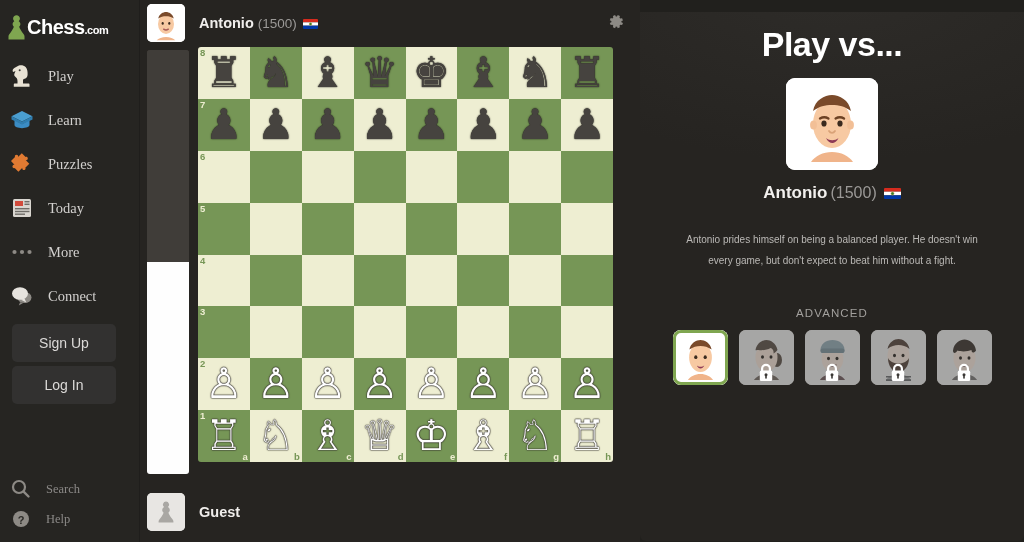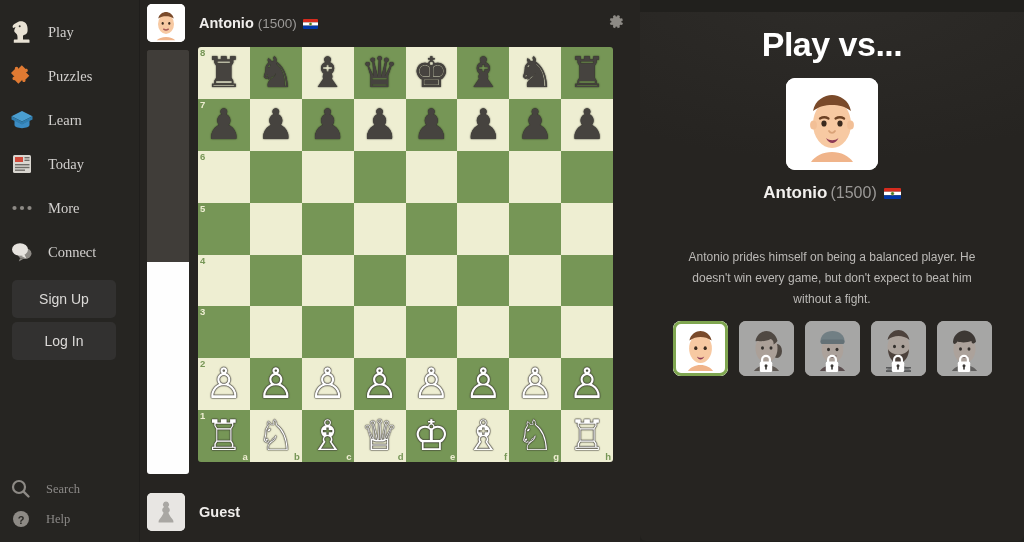--- a/index.html
+++ b/index.html
@@ -113,21 +113,21 @@
   }
   .rp-avatar {
     width:92px; height:92px; margin:14px auto 0 auto; background:#fff;
     border-radius:9px; overflow:hidden; position:relative;
   }
   .rp-name {
     text-align:center; margin-top:13px; font-size:17px; font-weight:bold; color:#f2f0ee;
   }
   .rp-name .rp-rating { font-size:16px; color:#9b9997; font-weight:normal; margin-left:3px; }
   .rp-desc {
-    margin:44px 42px 0 42px; text-align:center; font-size:12px;
+    margin:26px 42px 0 42px; text-align:center; font-size:10px;
     line-height:21px; color:#bbb9b6;
   }
   .rp-level {
     text-align:center; margin-top:36px; font-size:11.5px; color:#a2a09d;
     letter-spacing:1.1px;
   }
   .rp-thumbs { display:flex; justify-content:center; gap:11px; margin-top:11px; }
   .thumb {
     width:55px; height:55px; border-radius:7px; overflow:hidden; position:relative;
     background:#fff; cursor:pointer;
@@ -146,51 +146,59 @@
     font-family:"Liberation Sans", sans-serif; cursor:pointer; letter-spacing:0.3px;
   }
 </style>
 </head>
 <body>
 
 <div class="app">
 
   <div class="sidebar">
 
+    <div class="logo">
+      <span class="logo-pawn">
+        <svg viewBox="0 0 17 26">
+            <path d="M8.5 1.2c-1.9 0-3.4 1.5-3.4 3.4 0 1 .5 2 1.2 2.6-1 .6-1.7 1.6-1.7 2.9 0 1.1.5 2 1.3 2.7-.9 2.5-2.6 4.8-4 6.6-.9 1.2-1.4 2.1-1.4 3v3.1h16v-3.1c0-.9-.5-1.8-1.4-3-1.4-1.8-3.1-4.1-4-6.6.8-.7 1.3-1.6 1.3-2.7 0-1.3-.7-2.3-1.7-2.9.7-.6 1.2-1.6 1.2-2.6 0-1.9-1.5-3.4-3.4-3.4z" fill="#7fa650"></path>
+          </svg>
+      </span>
+      <span class="logo-text"><span>Chess</span><span class="dotcom">.com</span></span>
+    </div>
 
     <div class="nav">
 
       <div class="nav-item">
         <span class="nav-ico">
           <svg viewBox="0 0 28 28">
               <path d="M9 4.5c2.6-2 6.4-1.8 8.6.6 2 2.2 2 5 2 7.4 0 2.2-1.1 3.7-3 4.3-.9.3-1.6.6-1.6 1.6v3.1h5.5c.6 0 1 .4 1 1v2.2H5.8v-2.2c0-.6.4-1 1-1h2.7V19c0-2.4-1-3.1-2.4-4.4-.8-.8-1.1-1.9-.7-2.9l1.1-2.7-1.6.8c-.5.3-1.1 0-1.2-.5-.3-1.3.4-2.7 1.6-3.4L9 4.5z" fill="#e8e2d4"></path>
               <circle cx="11.7" cy="8.2" r="1" fill="#3b3a36"></circle>
             </svg>
         </span>
         <span class="nav-label">Play</span>
-      </div>
-
-      <div class="nav-item">
-        <span class="nav-ico">
-          <svg viewBox="0 0 28 28">
-              <path d="M13.8 3.2l3.8 3.8c.5-.3 1.2-.3 1.7.2.7.7.7 1.9 0 2.6-.5.5-1.2.6-1.7.2l3.7 3.7-4 4c.4.5.4 1.2-.1 1.7-.7.7-1.9.7-2.6 0-.5-.5-.5-1.2-.2-1.7l-4 4-3.7-3.7c-.5.4-1.2.3-1.7-.2-.7-.7-.7-1.9 0-2.6.5-.5 1.2-.5 1.7-.2L3 10.9l4-4c-.3-.5-.3-1.2.2-1.7.7-.7 1.9-.7 2.6 0 .5.5.5 1.2.2 1.7l3.8-3.7z" fill="#e07a32"></path>
-            </svg>
-        </span>
-        <span class="nav-label">Puzzles</span>
       </div>
 
       <div class="nav-item">
         <span class="nav-ico">
           <svg viewBox="0 0 28 28">
               <path d="M14 5L3.5 10.2 14 15.4l10.5-5.2L14 5z" fill="#4a9ed0"></path>
               <path d="M14 15.4l-10.5-5.2v3.2L14 18.6l10.5-5.2v-3.2L14 15.4z" fill="#2f7eb0"></path>
               <path d="M6.5 14.5v4.6c0 1.7 3.4 3.1 7.5 3.1s7.5-1.4 7.5-3.1v-4.6L14 18.2 6.5 14.5z" fill="#3b8cc4"></path>
             </svg>
         </span>
         <span class="nav-label">Learn</span>
+      </div>
+
+      <div class="nav-item">
+        <span class="nav-ico">
+          <svg viewBox="0 0 28 28">
+              <path d="M13.8 3.2l3.8 3.8c.5-.3 1.2-.3 1.7.2.7.7.7 1.9 0 2.6-.5.5-1.2.6-1.7.2l3.7 3.7-4 4c.4.5.4 1.2-.1 1.7-.7.7-1.9.7-2.6 0-.5-.5-.5-1.2-.2-1.7l-4 4-3.7-3.7c-.5.4-1.2.3-1.7-.2-.7-.7-.7-1.9 0-2.6.5-.5 1.2-.5 1.7-.2L3 10.9l4-4c-.3-.5-.3-1.2.2-1.7.7-.7 1.9-.7 2.6 0 .5.5.5 1.2.2 1.7l3.8-3.7z" fill="#e07a32"></path>
+            </svg>
+        </span>
+        <span class="nav-label">Puzzles</span>
       </div>
 
       <div class="nav-item">
         <span class="nav-ico">
           <svg viewBox="0 0 28 28">
               <rect x="5" y="5" width="18" height="18" rx="1.5" fill="#d9d6d0"></rect>
               <rect x="7" y="7" width="8" height="5" fill="#d14b3c"></rect>
               <rect x="16.5" y="7" width="5" height="1.4" fill="#6f6d68"></rect>
               <rect x="16.5" y="9.6" width="5" height="1.4" fill="#6f6d68"></rect>
               <rect x="7" y="14" width="14.5" height="1.4" fill="#6f6d68"></rect>
@@ -476,20 +484,21 @@
         <span>Antonio</span><span class="rp-rating">(1500)</span><span class="flag" style="width:17px;height:11px;margin-left:7px"><svg viewBox="0 0 17 11" style="width:17px;height:11px;display:block">
               <rect width="17" height="3.67" fill="#d52b1e"></rect>
               <rect y="3.67" width="17" height="3.66" fill="#fff"></rect>
               <rect y="7.33" width="17" height="3.67" fill="#0038a8"></rect>
               <circle cx="8.5" cy="5.5" r="1.5" fill="#2e7d32" stroke="#c9a227" stroke-width="0.45"></circle>
             </svg></span>
       </div>
 
       <div class="rp-desc">Antonio prides himself on being a balanced player. He doesn't win every game, but don't expect to beat him without a fight.</div>
 
+      <div class="rp-level">ADVANCED</div>
 
       <div class="rp-thumbs" id="thumbs">
           <div class="thumb selected">
             <svg viewBox="0 0 55 55" class="av-inner" style="width: 55px; height: 55px; display: block;">
               <rect width="55" height="55" fill="#fff"></rect>
               <path d="M27.5 44c-5.4 0-10.2 2.4-12.6 6h25.2c-2.4-3.6-7.2-6-12.6-6z" fill="#f0b48a"></path>
               <ellipse cx="27.5" cy="27.5" rx="11.4" ry="14.4" fill="#f7c9a2"></ellipse>
               <path d="M16.4 19.5c1.2-6.6 6.9-9.6 11.1-9.6s9.9 3 11.1 9.6c-3.6-2.7-7.2-3.6-11.1-3.6s-7.5.9-11.1 3.6z" fill="#7a4a2a"></path>
               <ellipse cx="22.8" cy="27.2" rx="1.6" ry="1.9" fill="#3a2a1e"></ellipse>
               <ellipse cx="32.2" cy="27.2" rx="1.6" ry="1.9" fill="#3a2a1e"></ellipse>

